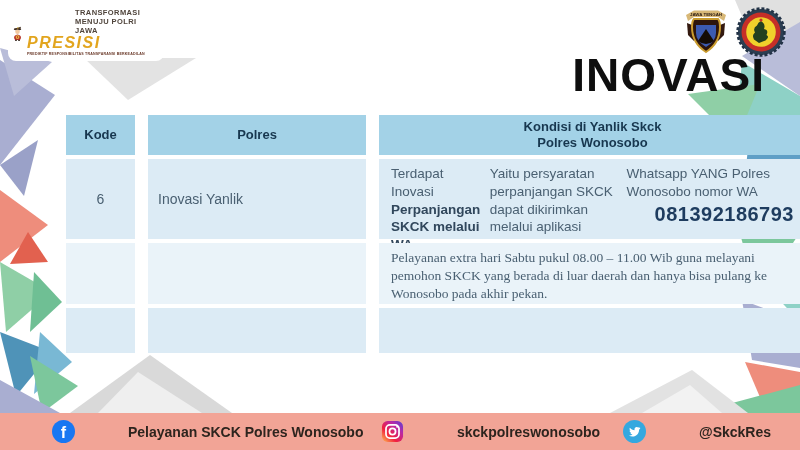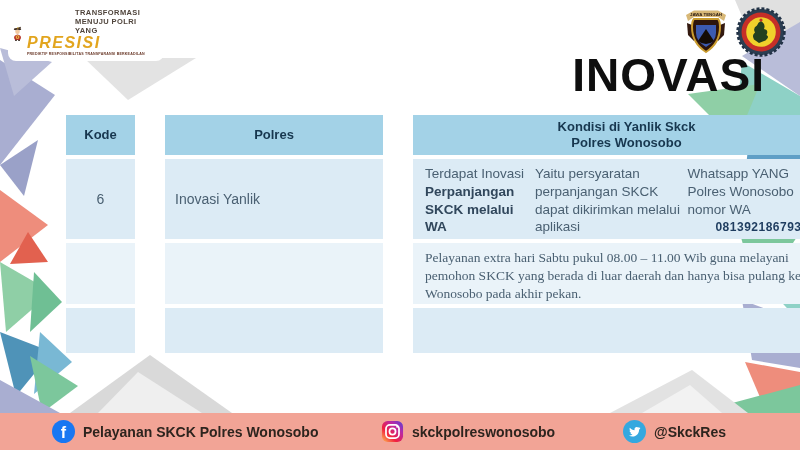--- a/index.html
+++ b/index.html
@@ -34,49 +34,49 @@
 
   
   .slide-title {
     position:absolute; left:0; right:35px; top:48px; text-align:right;
     font-size:46px; font-weight:bold; color:#0e0e0e; letter-spacing:1px; z-index:2;
   }
   
   .tbl {
     position:absolute; left:30px; top:115px; width:620px; z-index:2;
     display:grid; grid-template-columns:69px 218px 427px;
-    grid-template-rows:40px 80px 61px 45px; gap:4px 30px;padding-left:36px;
+    grid-template-rows:40px 80px 61px 45px; gap:4px 13px;padding-left:36px;
   }
   .cell { display:flex; }
   .th {
     background:var(--header-blue); color:var(--header-text);
     font-weight:bold; font-size:13px; align-items:center; justify-content:center;
     text-align:center; line-height:1.25;
   }
   .r-blue  { background:var(--row-blue); }
   .r-light { background:var(--row-light);font-family:Liberation Serif, serif; }
   .kode-cell { align-items:center; justify-content:center;
     font-size:14px; color:var(--body-text); }
   .uraian-cell { align-items:center; padding-left:10px;
     font-size:14px; color:var(--body-text); }
   .kondisi-cell {
     flex-direction:row; justify-content:center; padding:6px 12px;
     font-size:13.5px; color:var(--body-text); line-height:1.32; text-align:left;
   }
   .kondisi-cell b { color:var(--bold-text); }
   .wa-number {
-    font-size:12px; font-weight:bold; color:var(--number-navy); letter-spacing:.5px;margin-left:28px;
+    font-size:20px; font-weight:bold; color:var(--number-navy); letter-spacing:.5px;margin-left:28px;
   }
   
   .footer {
     position:absolute; left:0; right:0; bottom:0; height:37px;
     background:var(--footer-salmon); z-index:3;
   }
   .social { position:absolute; top:0; height:37px; display:flex; align-items:center; gap:8px; }
-  .social .label { font-size:14px; font-weight:bold; color:var(--footer-text); }
+  .social .label { font-size:14px; font-weight:bold; color:var(--footer-text);margin-left:45px; }
   .fb-icon {
     width:23px; height:23px; border-radius:50%; background:var(--facebook-blue);
     color:#fff; display:flex; align-items:center; justify-content:center;
     font-size:16px; font-weight:bold; padding-top:3px;
   }
   .tw-icon {
     width:23px; height:23px; border-radius:50%; background:var(--twitter-blue);
     display:flex; align-items:center; justify-content:center;
   }
 </style>
@@ -123,21 +123,21 @@
     <circle cx="19" cy="9.5" r="2" fill="#f0c020"></circle>
     <circle cx="18" cy="22" r="7.5" fill="#f2c9a0"></circle>
     <path d="M8 36 q10 -11 20 0 q4 8 -2 13 l-16 0 q-6 -5 -2 -13" fill="#b5342a"></path>
     <circle cx="18" cy="39" r="6" fill="#f2cf45"></circle>
     <circle cx="18" cy="39" r="3" fill="#c0392b"></circle>
     <ellipse cx="13" cy="50" rx="3.4" ry="1.8" fill="#2a1c12"></ellipse>
     <ellipse cx="23" cy="50" rx="3.4" ry="1.8" fill="#2a1c12"></ellipse>
   </svg>
   <div class="presisi-text">
     <div class="l1">TRANSFORMASI</div>
-    <div class="l2">MENUJU POLRI YANG</div>
+    <div class="l2">MENUJU POLRI JAWA</div>
     <div class="brand">PRESISI</div>
     <div class="tagline">PREDIKTIF RESPONSIBILITAS TRANSPARANSI BERKEADILAN</div>
   </div>
 </div>
 
 <div class="logos">
   <svg width="44" height="54" viewBox="0 0 44 54">
     <path d="M3 16 L13 20 L10 34 L4 28 Z" fill="#33190f"></path>
     <path d="M41 16 L31 20 L34 34 L40 28 Z" fill="#33190f"></path>
     <path d="M10 12 L34 12 Q36 14 36 20 Q36 36 22 45 Q8 36 8 20 Q8 14 10 12 Z" fill="#2d150b" stroke="#c99b2e" stroke-width="2"></path>

